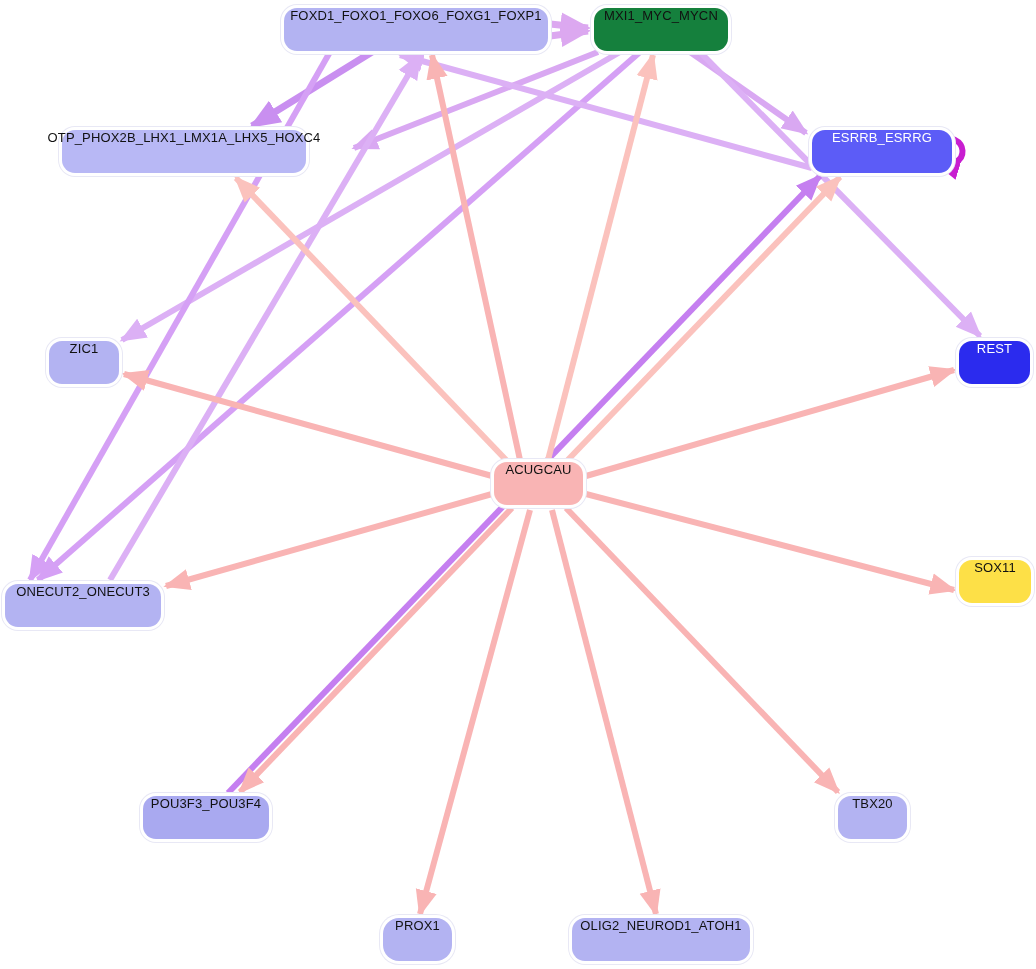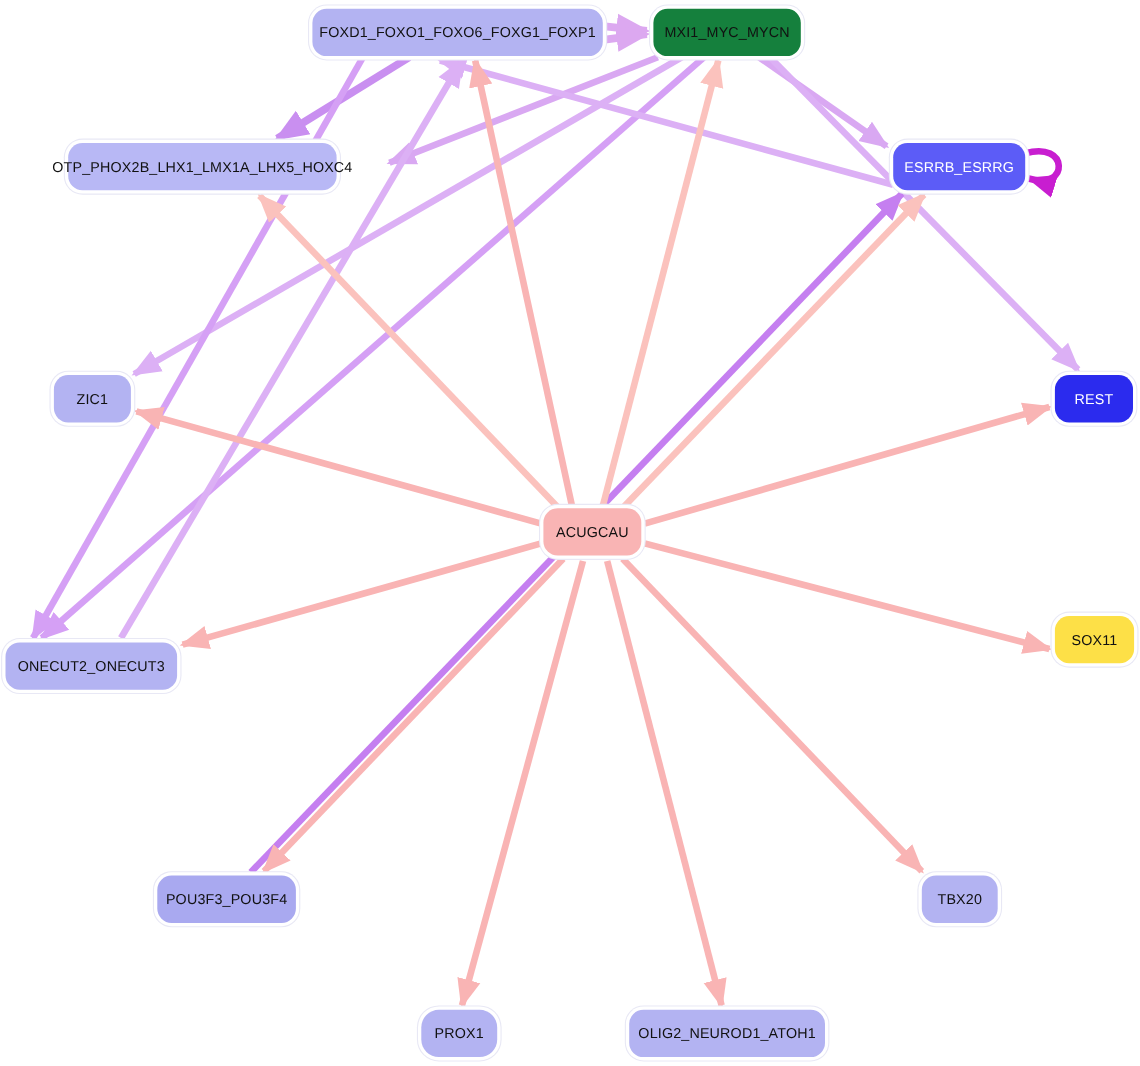--- a/index.html
+++ b/index.html
@@ -19,21 +19,21 @@
     position: absolute;
     left: 0;
     top: 0;
     width: 1036px;
     height: 969px;
   }
   .node {
     position: absolute;
     box-sizing: border-box;
     display: flex;
-    align-items: center;
+    align-items: flex-start;
     justify-content: center;
     border-radius: 13px;
     font-size: 13px;
     letter-spacing: 0.15px;
     white-space: nowrap;
     box-shadow: 0 0 0 3px #ffffff, 0 0 0 4px #e8e8f5;
     user-select: none;
   }
   .node-label {
     pointer-events: none;
@@ -104,21 +104,21 @@
   <div id="node-layer">
       <div class="node" style="left: 284px; top: 8px; width: 264px; height: 43px; background: rgb(179, 179, 242); color: rgb(17, 17, 17);">
         <span class="node-label">FOXD1_FOXO1_FOXO6_FOXG1_FOXP1</span>
       </div>
       <div class="node" style="left: 594px; top: 8px; width: 134px; height: 43px; background: #15803d; color: rgb(17, 17, 17);">
         <span class="node-label">MXI1_MYC_MYCN</span>
       </div>
       <div class="node" style="left: 62px; top: 130px; width: 244px; height: 43px; background: rgb(184, 184, 245); color: rgb(17, 17, 17);">
         <span class="node-label">OTP_PHOX2B_LHX1_LMX1A_LHX5_HOXC4</span>
       </div>
-      <div class="node" style="left: 812px; top: 130px; width: 120px; height: 43px; background: rgb(92, 92, 247); color: rgb(255, 255, 255);">
+      <div class="node" style="left: 812px; top: 130px; width: 140px; height: 43px; background: rgb(92, 92, 247); color: rgb(255, 255, 255);">
         <span class="node-label">ESRRB_ESRRG</span>
       </div>
       <div class="node" style="left: 49px; top: 341px; width: 70px; height: 43px; background: rgb(179, 179, 242); color: rgb(17, 17, 17);">
         <span class="node-label">ZIC1</span>
       </div>
       <div class="node" style="left: 959px; top: 341px; width: 71px; height: 43px; background: rgb(43, 43, 238); color: rgb(255, 255, 255);">
         <span class="node-label">REST</span>
       </div>
       <div class="node" style="left: 494px; top: 462px; width: 89px; height: 43px; background: rgb(249, 180, 180); color: rgb(17, 17, 17);">
         <span class="node-label">ACUGCAU</span>

